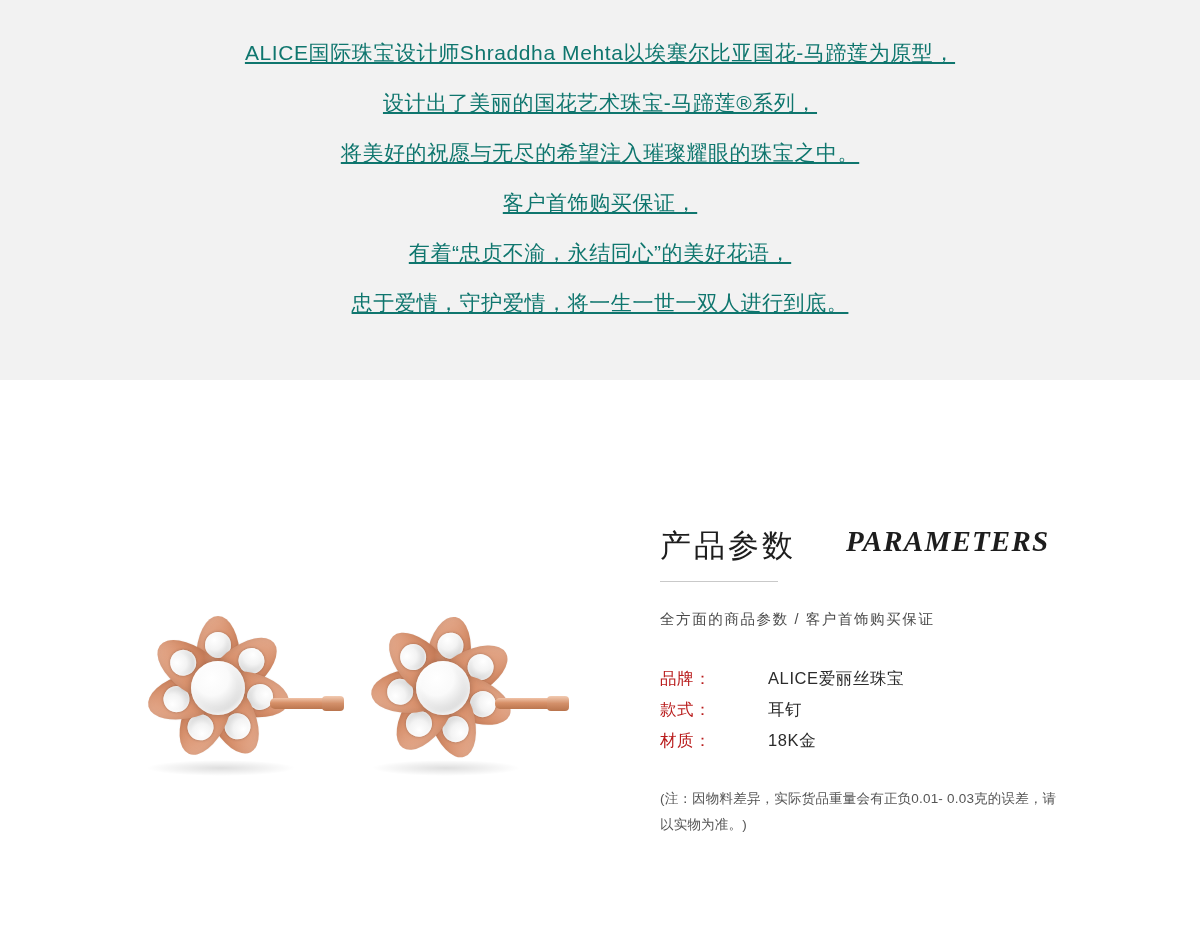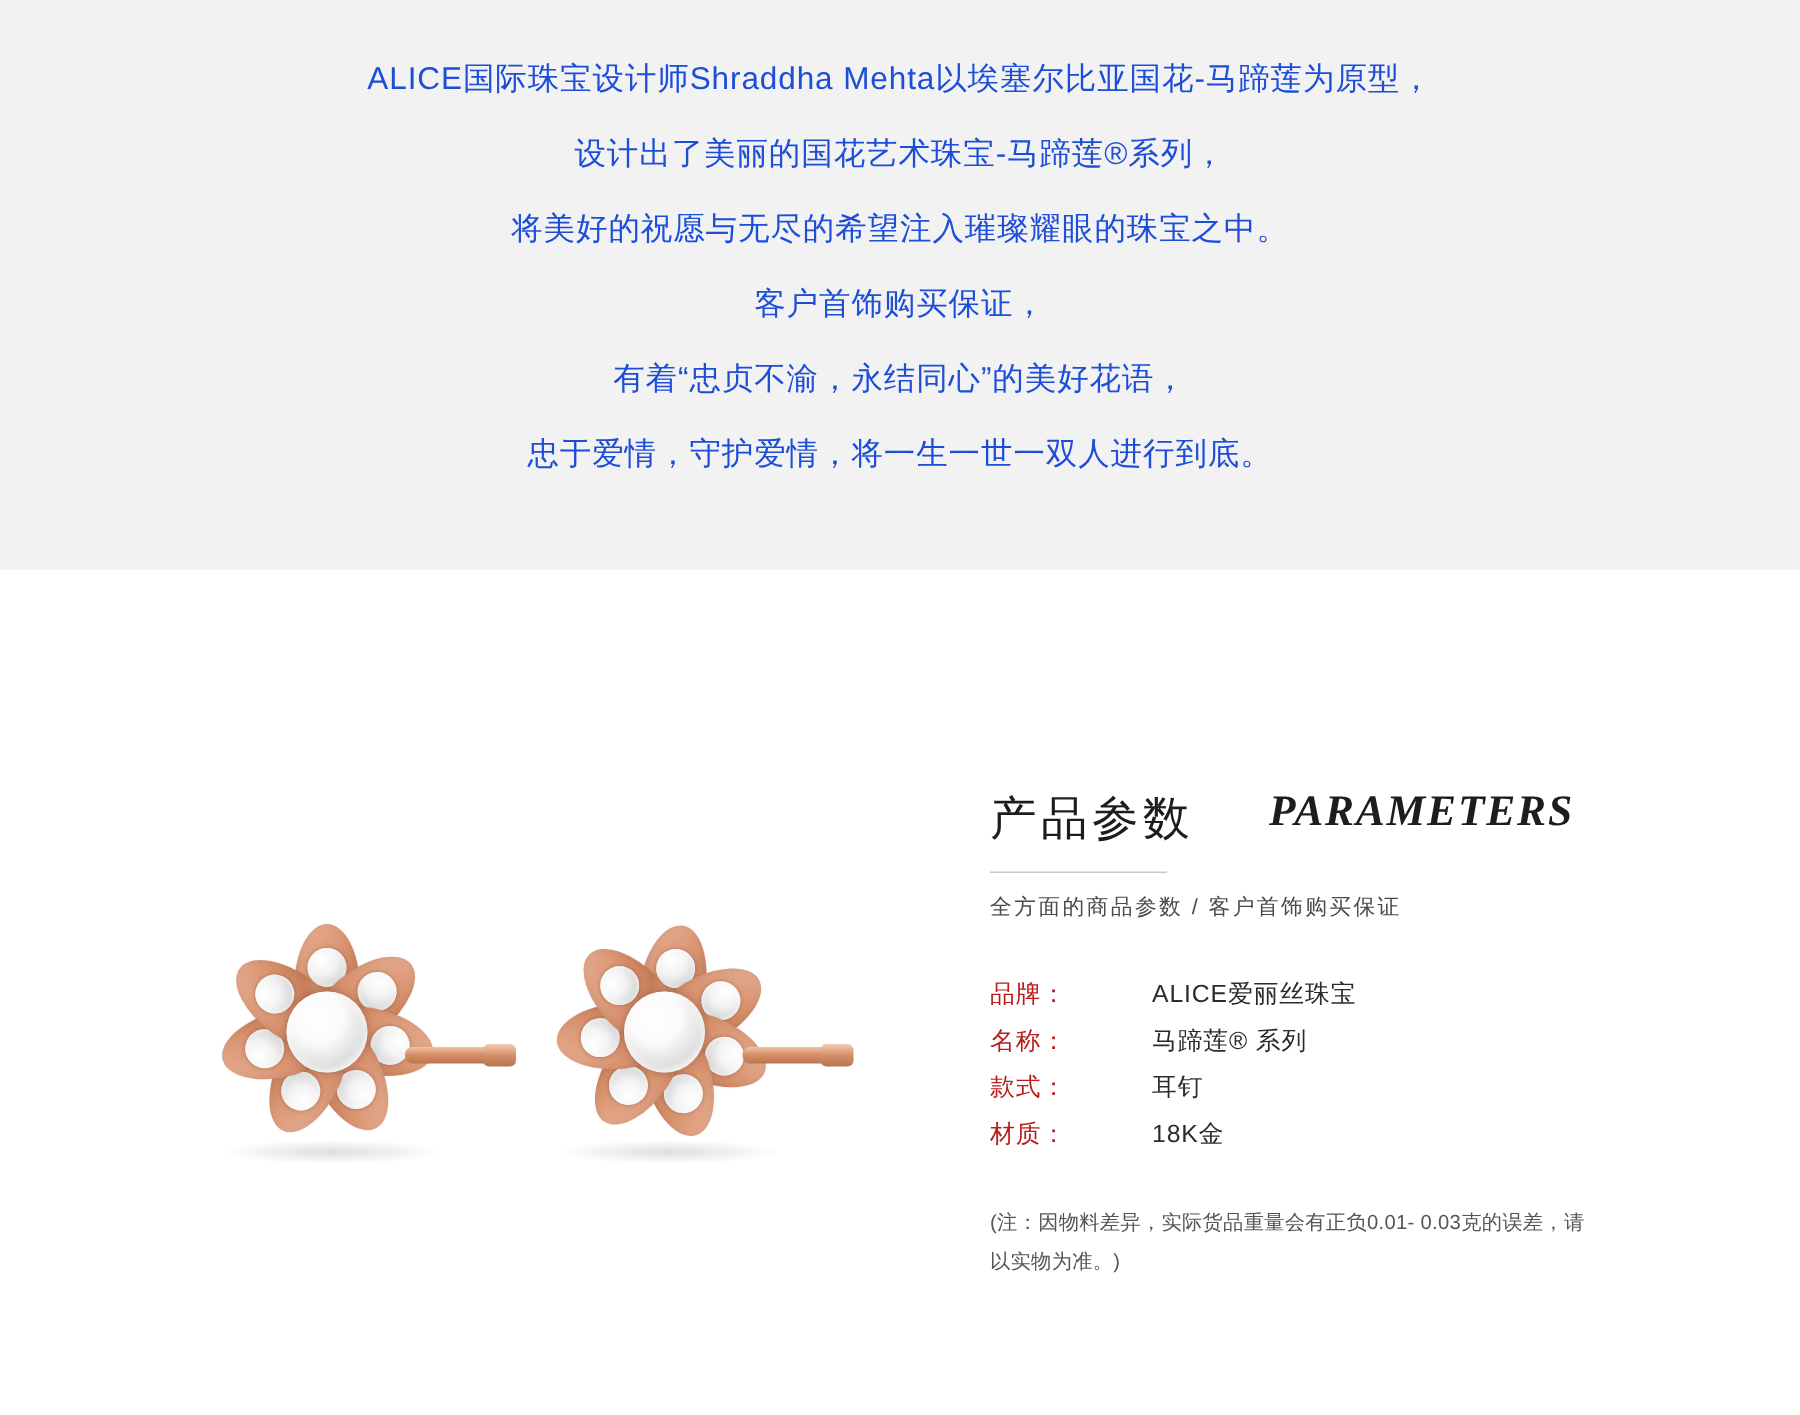--- a/index.html
+++ b/index.html
@@ -24,26 +24,27 @@
     width: 1200px;
     height: 380px;
     background: #f2f2f2;
     display: flex;
     flex-direction: column;
     align-items: center;
     justify-content: flex-start;
     padding-top: 28px;
   }
   .intro-line {
-    color: #1d4ed8;
+    color: #0f766e;
     font-size: 21px;
     line-height: 50px;
     letter-spacing: 0.6px;
     text-align: right;
     white-space: nowrap;
+    text-decoration: underline;
   }
 
   
   .product-area {
     position: absolute;
     left: 0; top: 380px;
     width: 640px;
     height: 563px;
     background: #ffffff;
   }
@@ -162,21 +163,21 @@
     font-weight: bold;
     font-style: italic;
   }
   .divider {
     margin-top: 14px;
     width: 118px;
     height: 1px;
     background: #c9c9c9;
   }
   .params-sub {
-    margin-top: 13px;
+    margin-top: 28px;
     font-size: 14.5px;
     color: #4a4a4a;
     letter-spacing: 1.6px;
   }
   .params-list {
     margin-top: 34px;
   }
   .param-row {
     display: flex;
     align-items: baseline;
@@ -287,24 +288,20 @@
     </div>
     <div class="divider"></div>
     <div class="params-sub">全方面的商品参数 / 客户首饰购买保证</div>
 
     <div class="params-list">
       <div class="param-row">
         <span class="param-label">品牌：</span>
         <span class="param-value">ALICE爱丽丝珠宝</span>
       </div>
       <div class="param-row">
-        <span class="param-label">名称：</span>
-        <span class="param-value">马蹄莲® 系列</span>
-      </div>
-      <div class="param-row">
         <span class="param-label">款式：</span>
         <span class="param-value">耳钉</span>
       </div>
       <div class="param-row">
         <span class="param-label">材质：</span>
         <span class="param-value">18K金</span>
       </div>
     </div>
 
     <div class="params-note">(注：因物料差异，实际货品重量会有正负0.01- 0.03克的误差，请以实物为准。)</div>

